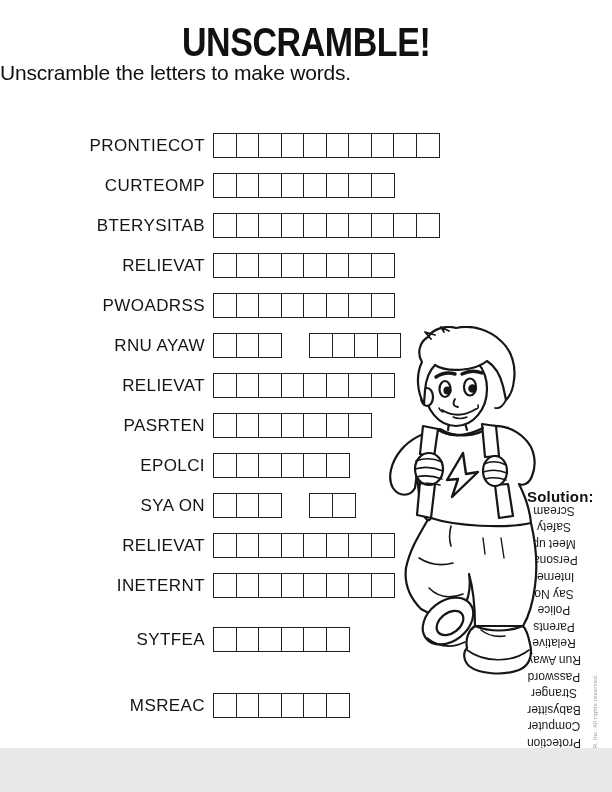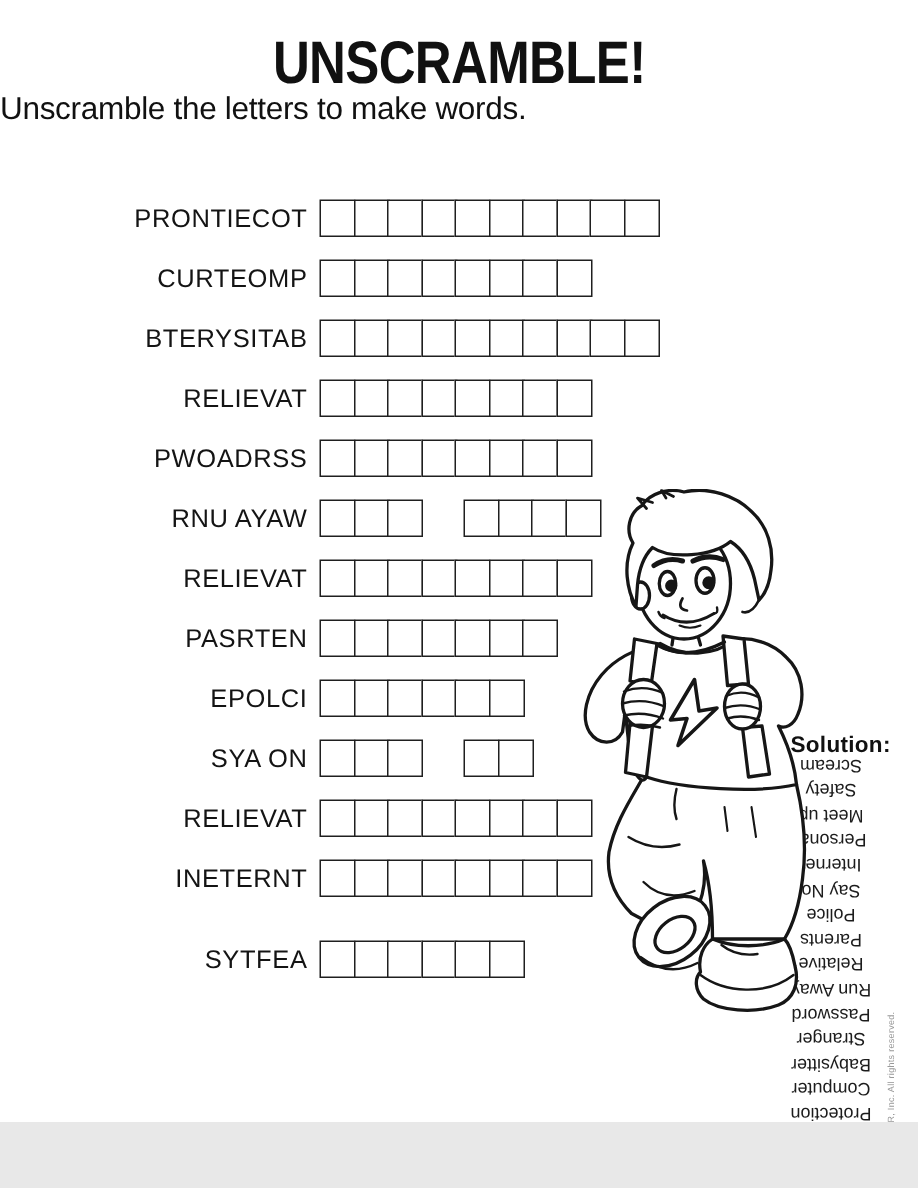--- a/index.html
+++ b/index.html
@@ -199,20 +199,31 @@
         <div class="row-label">SYTFEA</div>
         <div class="boxgroup" style="left: 213px;">
           <div class="lbox"></div>
           <div class="lbox"></div>
           <div class="lbox"></div>
           <div class="lbox"></div>
           <div class="lbox"></div>
           <div class="lbox"></div>
         </div>
       </div>
+      <div class="row" style="top: 693px;">
+        <div class="row-label">MSREAC</div>
+        <div class="boxgroup" style="left: 213px;">
+          <div class="lbox"></div>
+          <div class="lbox"></div>
+          <div class="lbox"></div>
+          <div class="lbox"></div>
+          <div class="lbox"></div>
+          <div class="lbox"></div>
+        </div>
+      </div>
     </div>
 
   <div class="solution-label">Solution:</div>
   <div class="solution-words" id="solution-words">
       <div>Protection</div>
       <div>Computer</div>
       <div>Babysitter</div>
       <div>Stranger</div>
       <div>Password</div>
       <div>Run Away</div>

